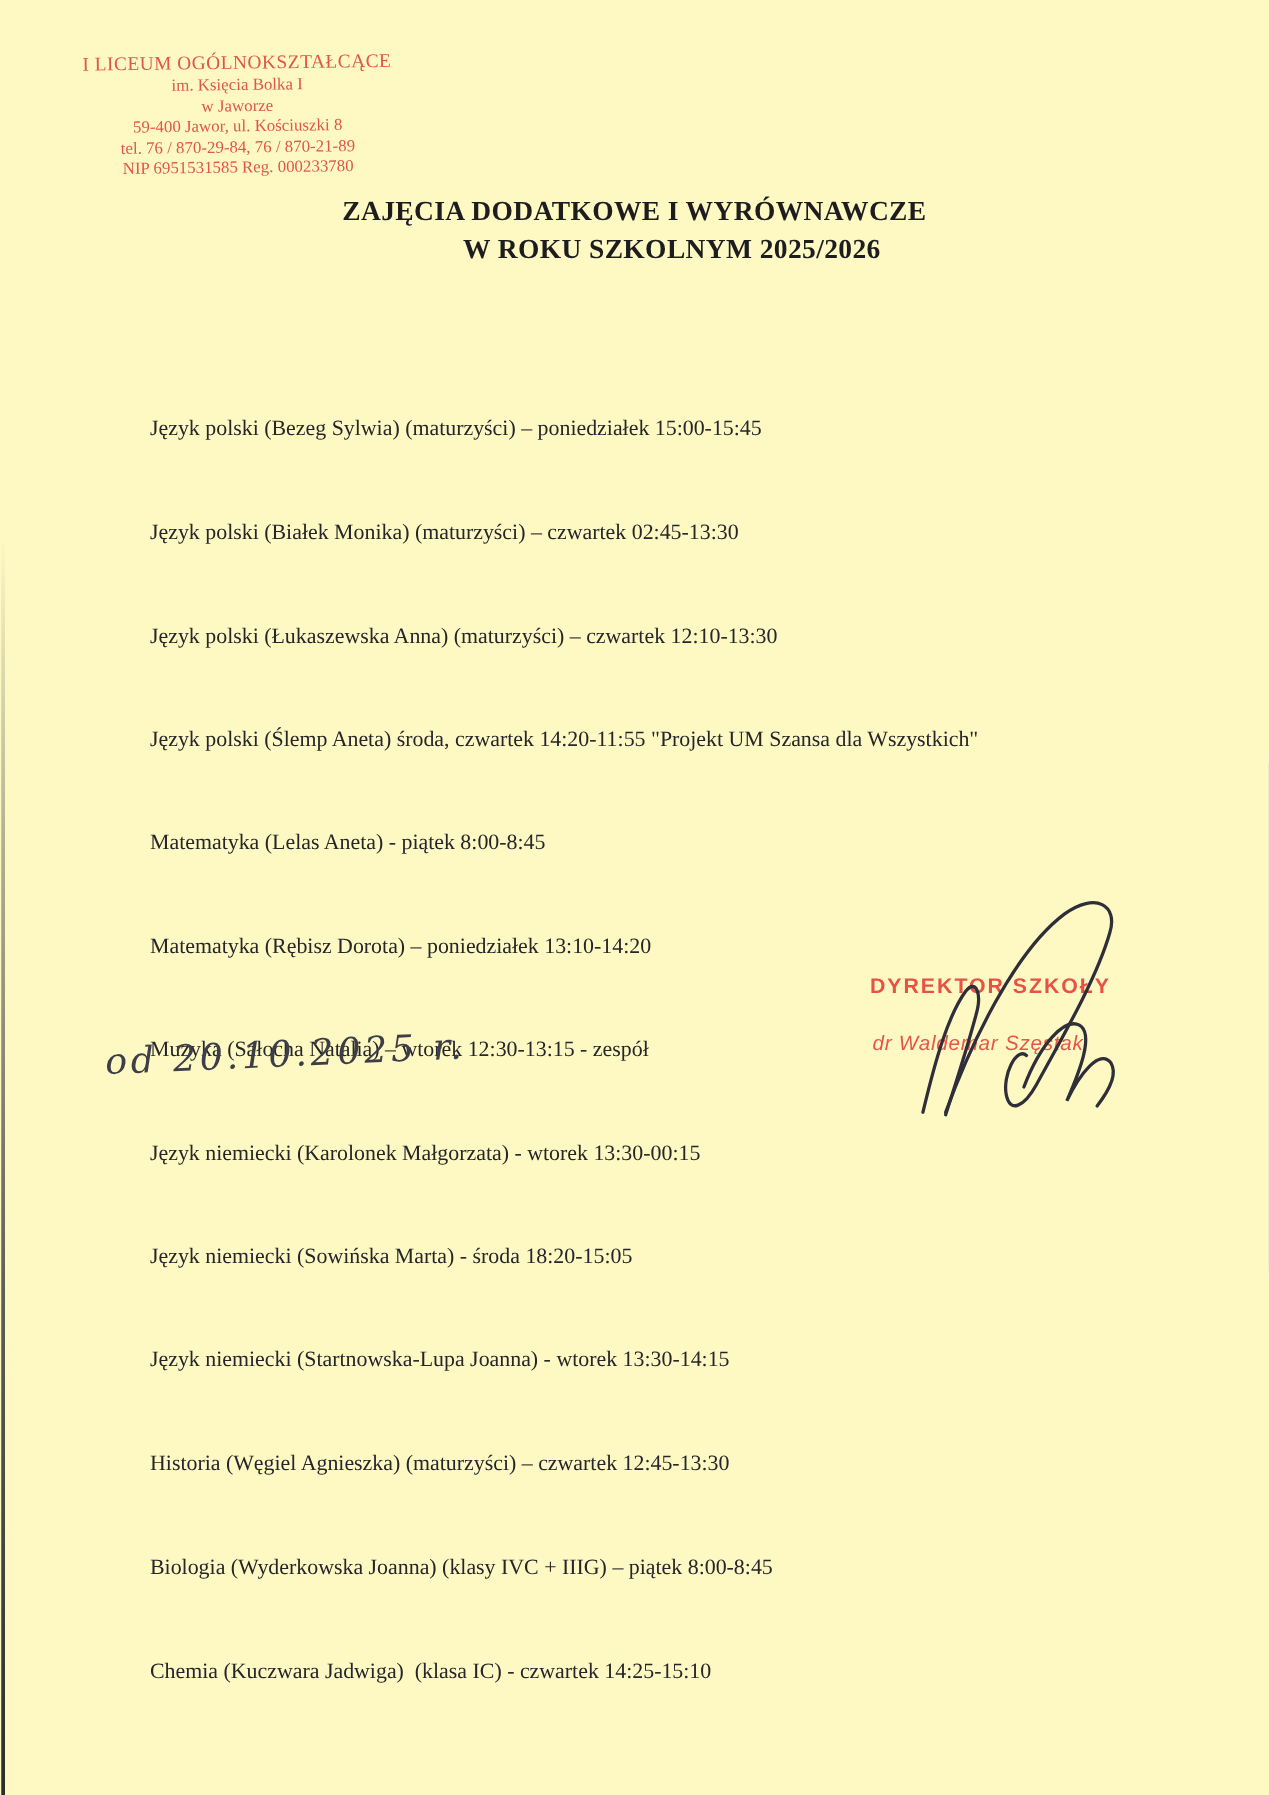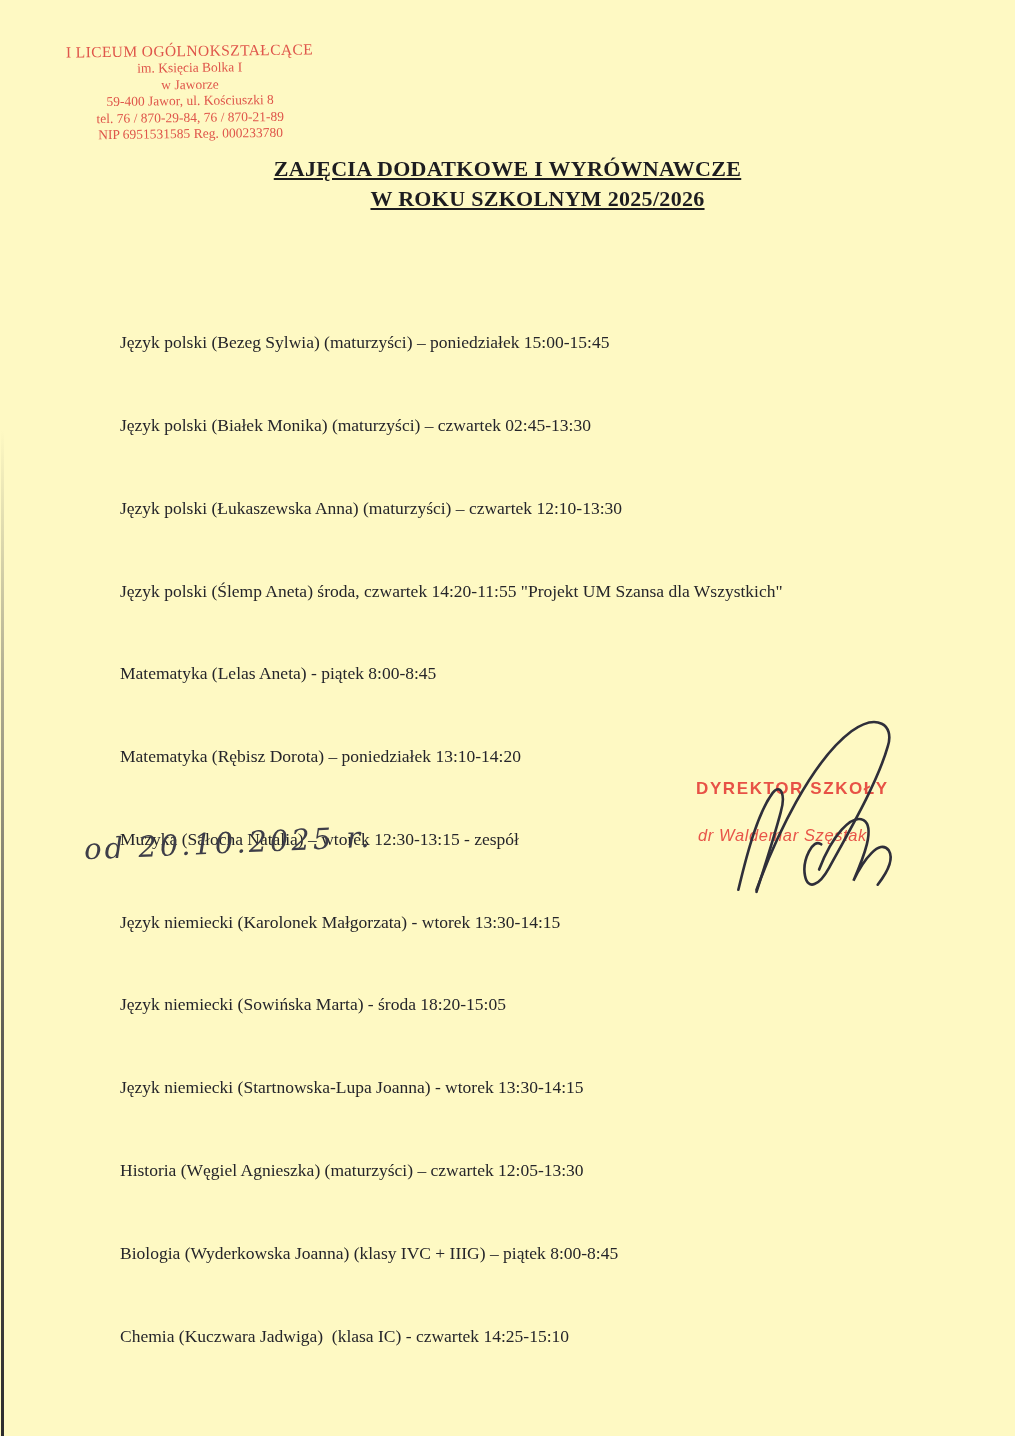--- a/index.html
+++ b/index.html
@@ -17,21 +17,21 @@
     text-align:center;color:#dd4a42;opacity:.93;
     transform:rotate(-0.7deg);
     font-family:"Liberation Serif", serif;
   }
   .header-stamp .l0{font-size:15.5px;line-height:18px;letter-spacing:.4px;}
   .header-stamp .l{font-size:13.5px;line-height:16.5px;}
   
   .title{
     position:absolute;left:0;top:154px;width:1015px;
     text-align:center;font-weight:bold;font-size:22px;
-    color:#1d1d20;line-height:30px;letter-spacing:.3px;text-decoration:underline;
+    color:#1d1d20;line-height:30px;letter-spacing:.3px;
   }
   .title .t2{transform:translateX(30px);}
   
   .schedule{
     position:absolute;left:120px;top:274px;width:840px;
     font-size:17.5px;line-height:27.6px;color:#25252a;
     white-space:pre-wrap;
   }
   
   .stamp-title{
@@ -85,24 +85,24 @@
   </div>
 
   <div class="schedule">
     <div>Język polski (Bezeg Sylwia) (maturzyści) – poniedziałek 15:00-15:45</div>
     <div>Język polski (Białek Monika) (maturzyści) – czwartek 02:45-13:30</div>
     <div>Język polski (Łukaszewska Anna) (maturzyści) – czwartek 12:10-13:30</div>
     <div>Język polski (Ślemp Aneta) środa, czwartek 14:20-11:55 "Projekt UM Szansa dla Wszystkich"</div>
     <div>Matematyka (Lelas Aneta) - piątek 8:00-8:45</div>
     <div>Matematyka (Rębisz Dorota) – poniedziałek 13:10-14:20</div>
     <div>Muzyka (Sałocha Natalia) – wtorek 12:30-13:15 - zespół</div>
-    <div>Język niemiecki (Karolonek Małgorzata) - wtorek 13:30-14:15</div>
+    <div>Język niemiecki (Karolonek Małgorzata) - wtorek 13:30-00:15</div>
     <div>Język niemiecki (Sowińska Marta) - środa 18:20-15:05</div>
     <div>Język niemiecki (Startnowska-Lupa Joanna) - wtorek 13:30-14:15</div>
-    <div>Historia (Węgiel Agnieszka) (maturzyści) – czwartek 12:05-13:30</div>
+    <div>Historia (Węgiel Agnieszka) (maturzyści) – czwartek 12:45-13:30</div>
     <div>Biologia (Wyderkowska Joanna) (klasy IVC + IIIG) – piątek 8:00-8:45</div>
     <div>Chemia (Kuczwara Jadwiga)  (klasa IC) - czwartek 14:25-15:10</div>
     
     
   </div>
 
   <div class="stamp-title">DYREKTOR SZKOŁY</div>
   <div class="stamp-name">dr Waldemar Szęstak</div>
 
   <svg class="signature" viewBox="0 0 210 180" xmlns="http://www.w3.org/2000/svg">

